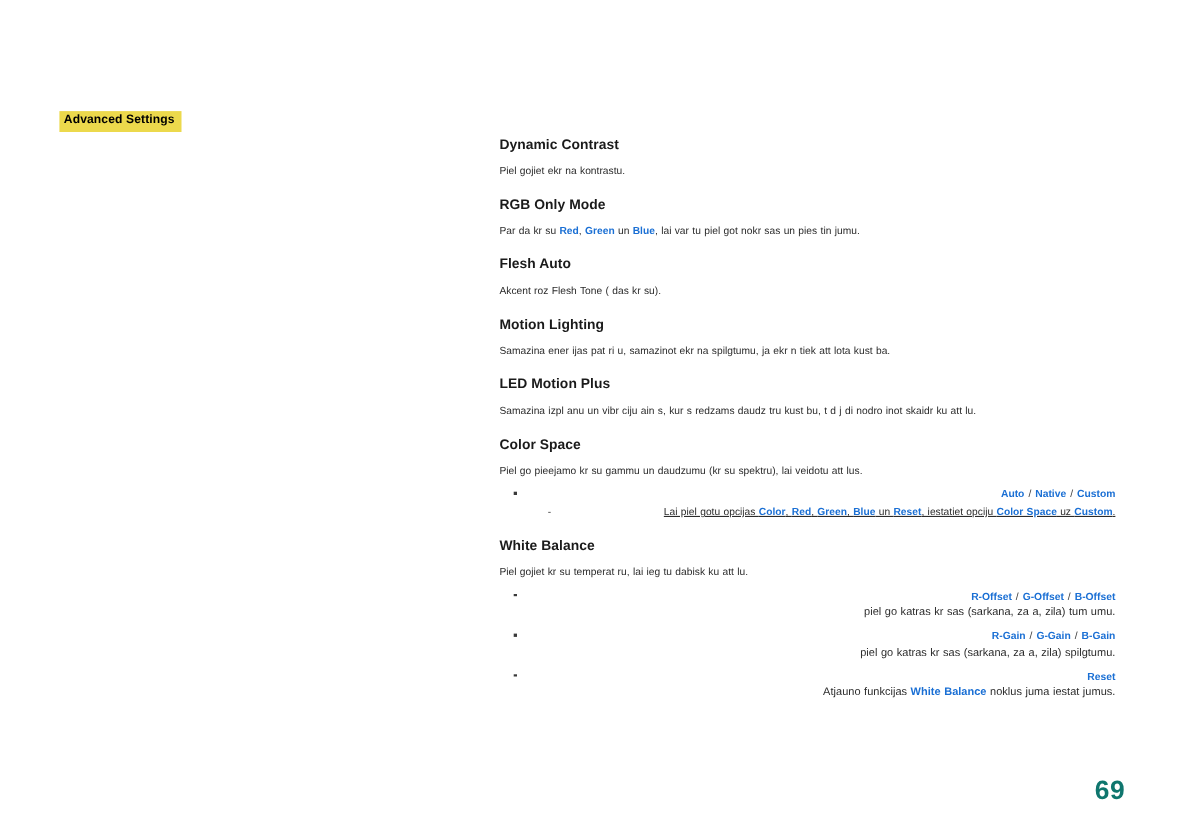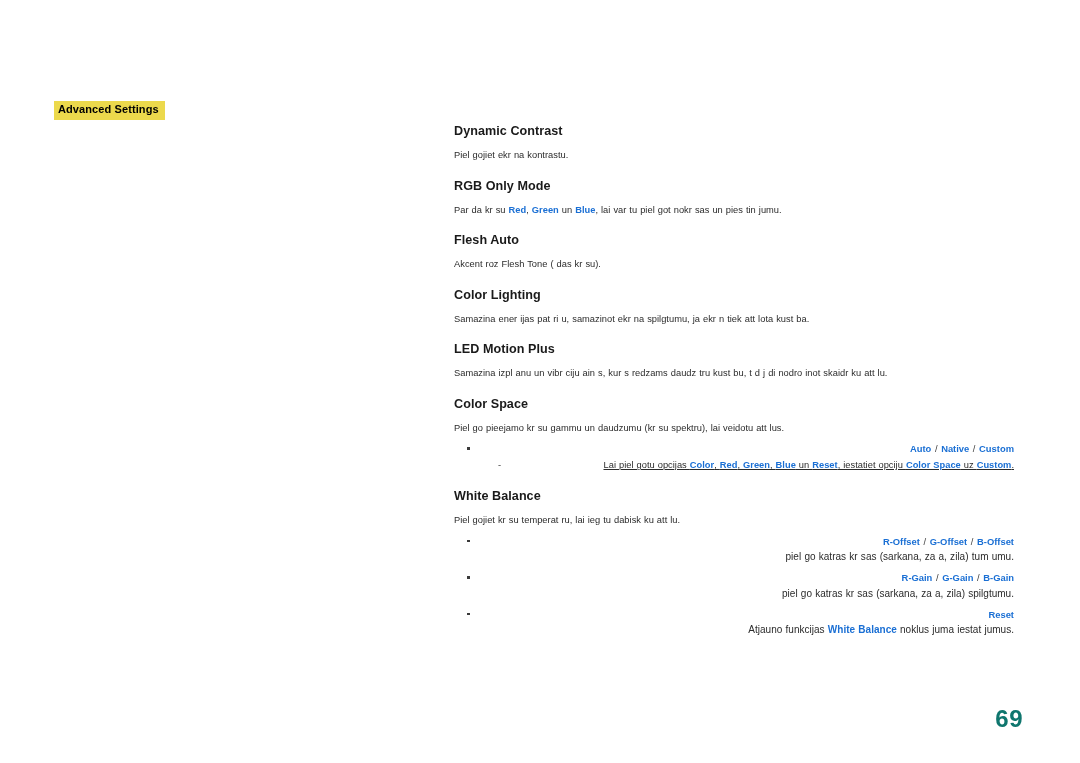--- a/index.html
+++ b/index.html
@@ -175,21 +175,21 @@
       </div>
       <div class="setting">
         <h3 class="setting-heading">RGB Only Mode</h3>
         <p class="setting-desc"><span>Par da kr su </span><span class="blue">Red</span><span>, </span><span class="blue">Green</span><span> un </span><span class="blue">Blue</span><span>, lai var tu piel got nokr sas un pies tin jumu.</span></p>
       </div>
       <div class="setting">
         <h3 class="setting-heading">Flesh Auto</h3>
         <p class="setting-desc">Akcent roz  Flesh Tone ( das kr su).</p>
       </div>
       <div class="setting">
-        <h3 class="setting-heading">Color Lighting</h3>
+        <h3 class="setting-heading">Motion Lighting</h3>
         <p class="setting-desc">Samazina ener ijas pat ri u, samazinot ekr na spilgtumu, ja ekr n  tiek att lota kust ba.</p>
       </div>
       <div class="setting">
         <h3 class="setting-heading">LED Motion Plus</h3>
         <p class="setting-desc">Samazina izpl  anu un vibr ciju ain s, kur s redzams daudz  tru kust bu, t d j di nodro inot skaidr ku att lu.</p>
       </div>
       <div class="setting">
         <h3 class="setting-heading">Color Space</h3>
         <p class="setting-desc">Piel go pieejamo kr su gammu un daudzumu (kr su spektru), lai veidotu att lus.</p>
         <ul class="bullets">

